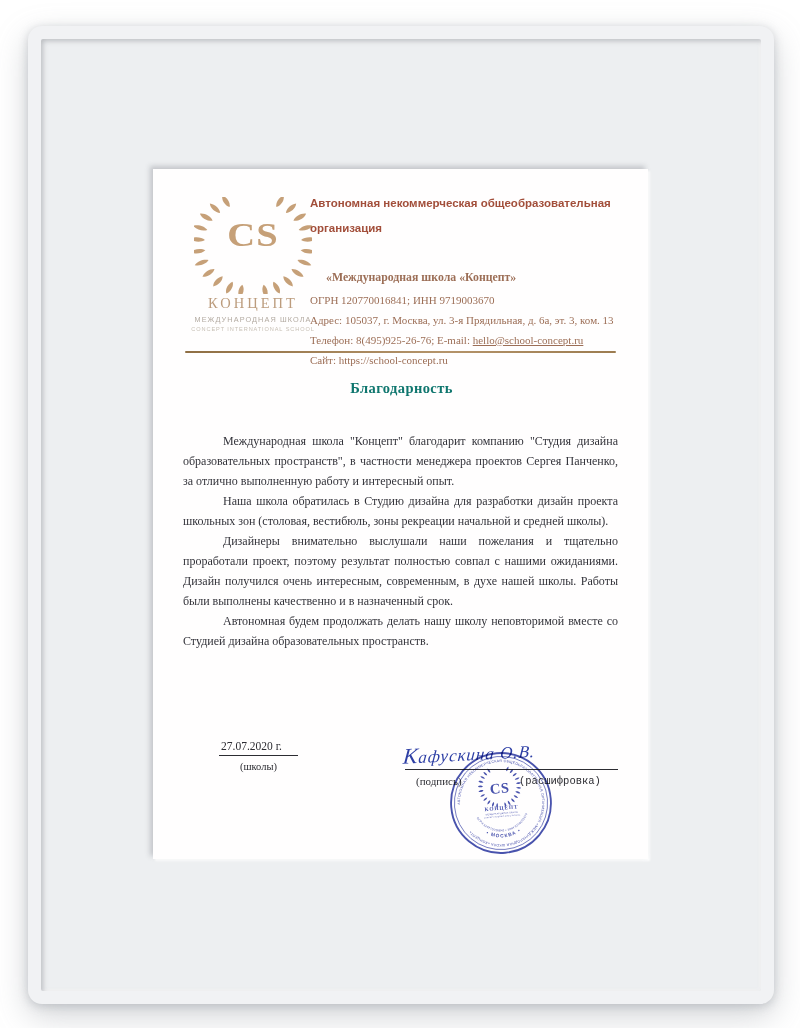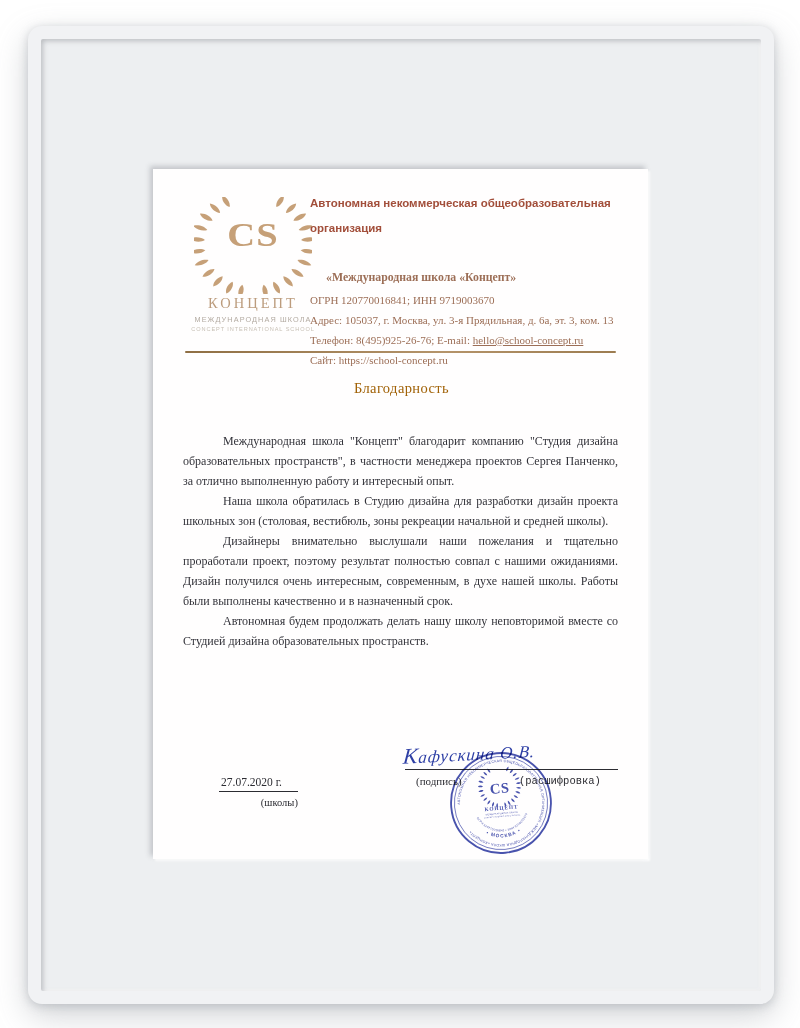--- a/index.html
+++ b/index.html
@@ -25,26 +25,26 @@
   .org-type{position:absolute;left:0;top:0;width:320px;font-family:"Liberation Sans",sans-serif;
             font-weight:bold;font-size:11.5px;line-height:25px;color:#a24e3a;}
   .school-name{position:absolute;left:0;top:79px;font-weight:bold;font-size:11.8px;margin-left:16px;}
   .lh-line{position:absolute;left:0;width:340px;font-size:11px;white-space:nowrap;margin-top:19px;}
   .l1{top:84px}.l2{top:104px}.l3{top:124px}.l4{top:144px}
   .email{color:#9c6e56;text-decoration:underline;}
   .divider{position:absolute;left:32px;top:182px;width:431px;height:2px;
            background:linear-gradient(to right,#8f6f44,#b5946a 60%,#9c7c50);border-radius:1px;}
   
   .doc-title{position:absolute;left:30px;top:211px;width:437px;margin:0;text-align:center;
-             font-size:14.5px;font-weight:normal;letter-spacing:.4px;color:#a16207;}
+             font-size:14.5px;font-weight:bold;letter-spacing:.4px;color:#0f766e;}
   .body-text{position:absolute;left:30px;top:262px;width:435px;font-size:12px;line-height:20px;
              text-align:justify;color:#33333a;}
   .body-text p{margin:0;text-indent:40px;}
   
-  .date-block{position:absolute;left:66px;top:603px;text-align:right;color:#2c2c32;}
+  .date-block{position:absolute;left:66px;top:567px;text-align:center;color:#2c2c32;}
   .date-value{display:inline-block;font-size:11.5px;padding:0 16px 3px 2px;border-bottom:1.2px solid #2c2c32;}
   .field-label{font-size:10.5px;margin-top:5px;color:#2c2c32;}
   .sign-line{position:absolute;left:252px;top:600px;width:213px;border-top:1.2px solid #2c2c32;}
   .sign-script{position:absolute;left:250px;top:569px;width:220px;font-style:italic;
                font-size:17px;color:#2e3fa5;letter-spacing:1px;transform:rotate(-3deg) skewX(-8deg);}
   .sign-script::first-letter{font-size:22px;}
   .lbl-podpis{position:absolute;left:263px;top:606px;font-size:11px;color:#2c2c32;}
   .lbl-rassh{position:absolute;left:366px;top:606px;font-size:10.5px;color:#2c2c32;font-family:Liberation Mono, monospace;}
   
   .stamp{position:absolute;left:296px;top:582px;width:104px;height:104px;

